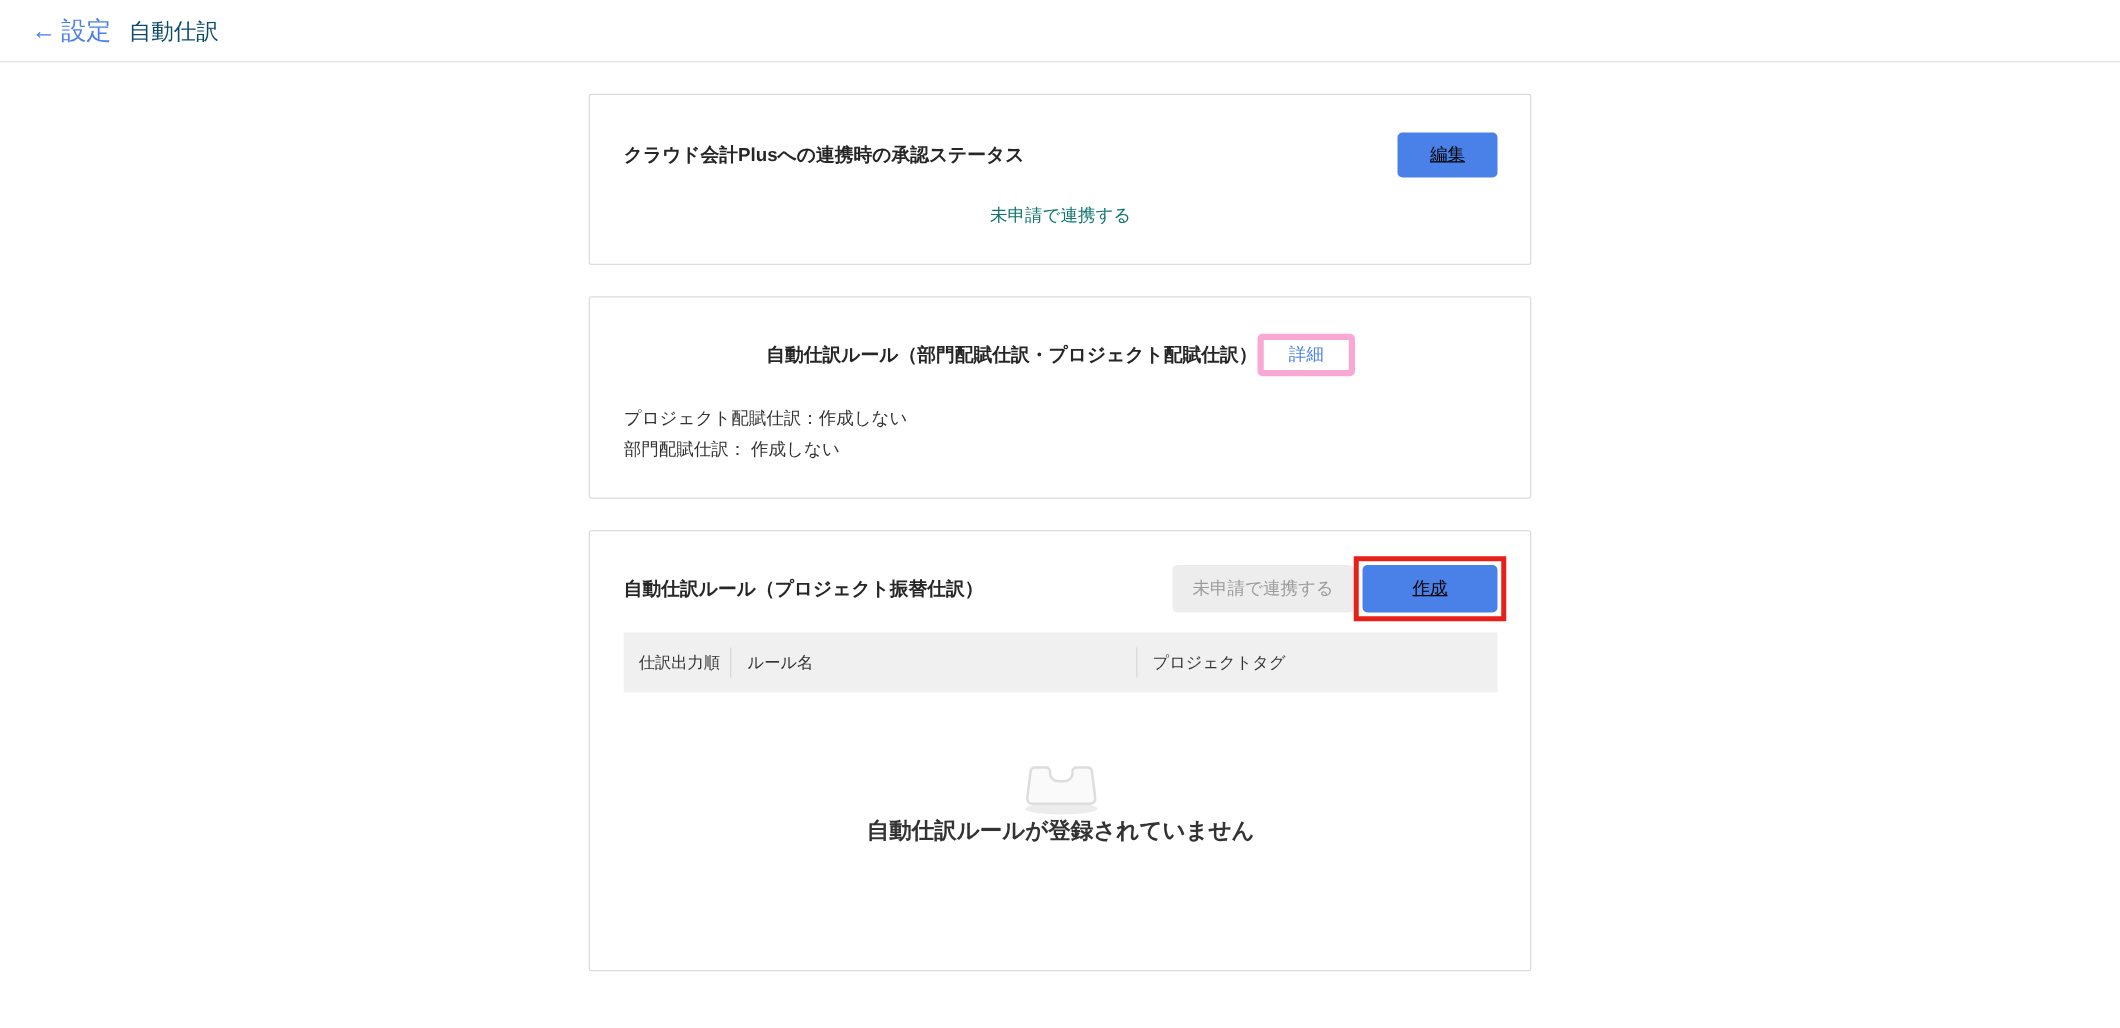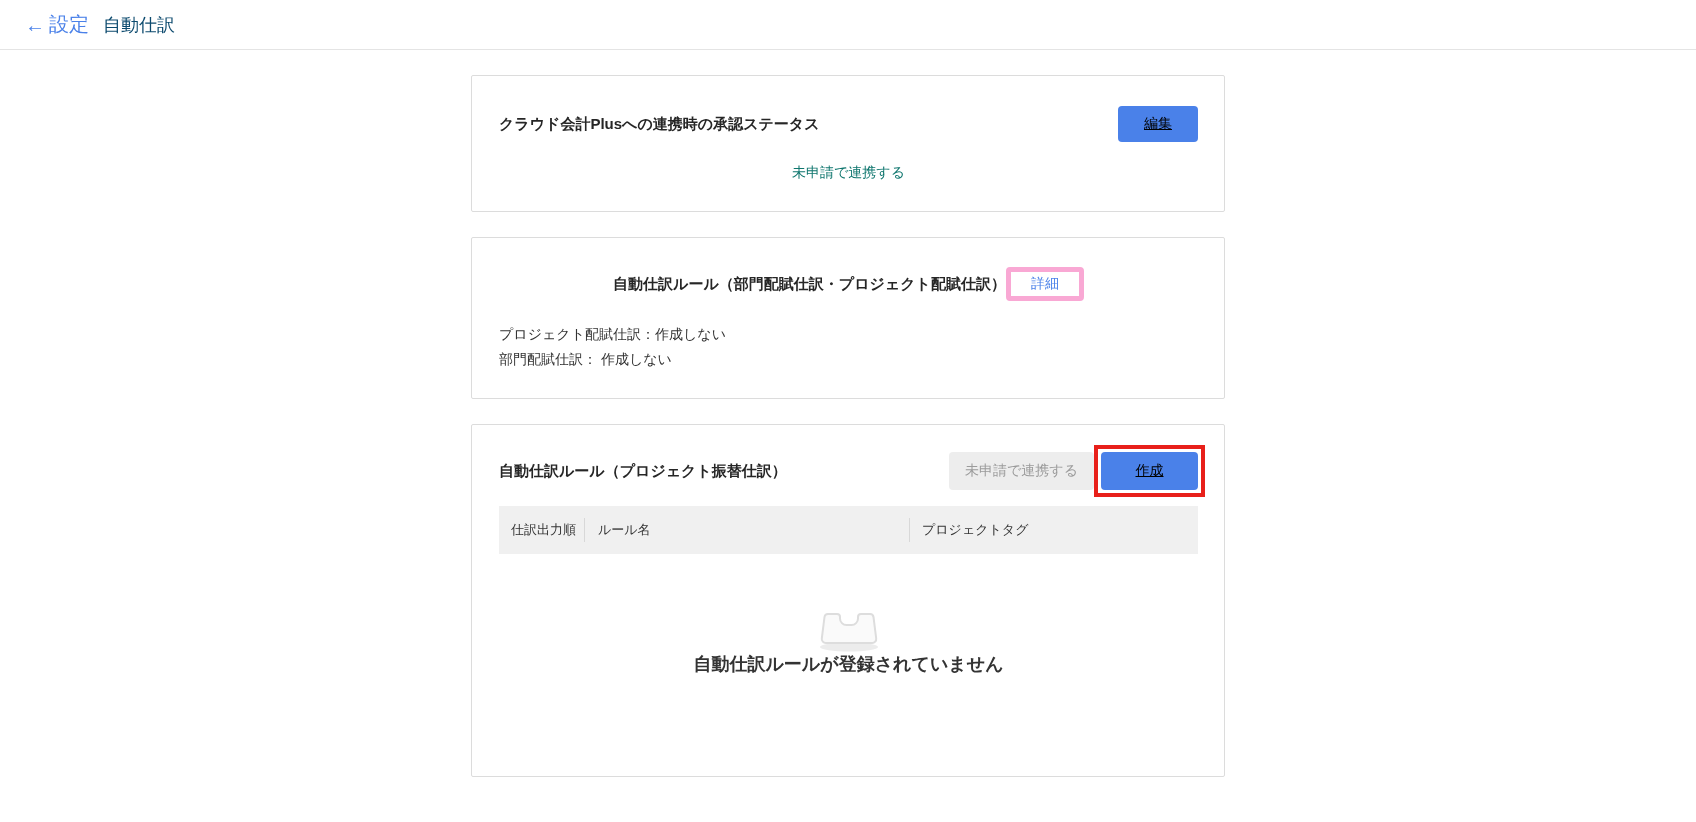--- a/index.html
+++ b/index.html
@@ -36,21 +36,21 @@
   
   .btn { display:flex; align-items:center; justify-content:center;
     border-radius:4px; font-size:14px; cursor:pointer; border:none;
     font-family:"Liberation Sans", sans-serif; }
   .btn-primary { background:#4a81e9; color:#000000;text-decoration:underline; }
   .btn-edit { width:80px; height:36px; }
   .btn-outline { width:78px; height:34px; background:#fff;
     border:5px solid #f9a8d4; color:#4a81e9; }
   .btn-disabled { height:38px; padding:0 16px; background:#ededed;
     color:#9b9b9b; cursor:default; }
-  .btn-create { width:97px; height:38px; }
+  .btn-create { width:108px; height:38px; }
   .btn-group { display:flex; align-items:center; gap:7px; }
   .create-wrap { position:relative; }
   .annotation-box { position:absolute; top:-7px; left:-7px; right:-7px;
     bottom:-7px; border:4px solid #e8201a; pointer-events:none; }
 
   
   .table-head { margin-top:9px; height:48px; background:#f0f0f0;
     display:flex; align-items:center; font-size:13px; color:#333; }
   .th-col1 { width:85px; padding-left:12px; }
   .th-col2 { width:324px; padding-left:13px; }

